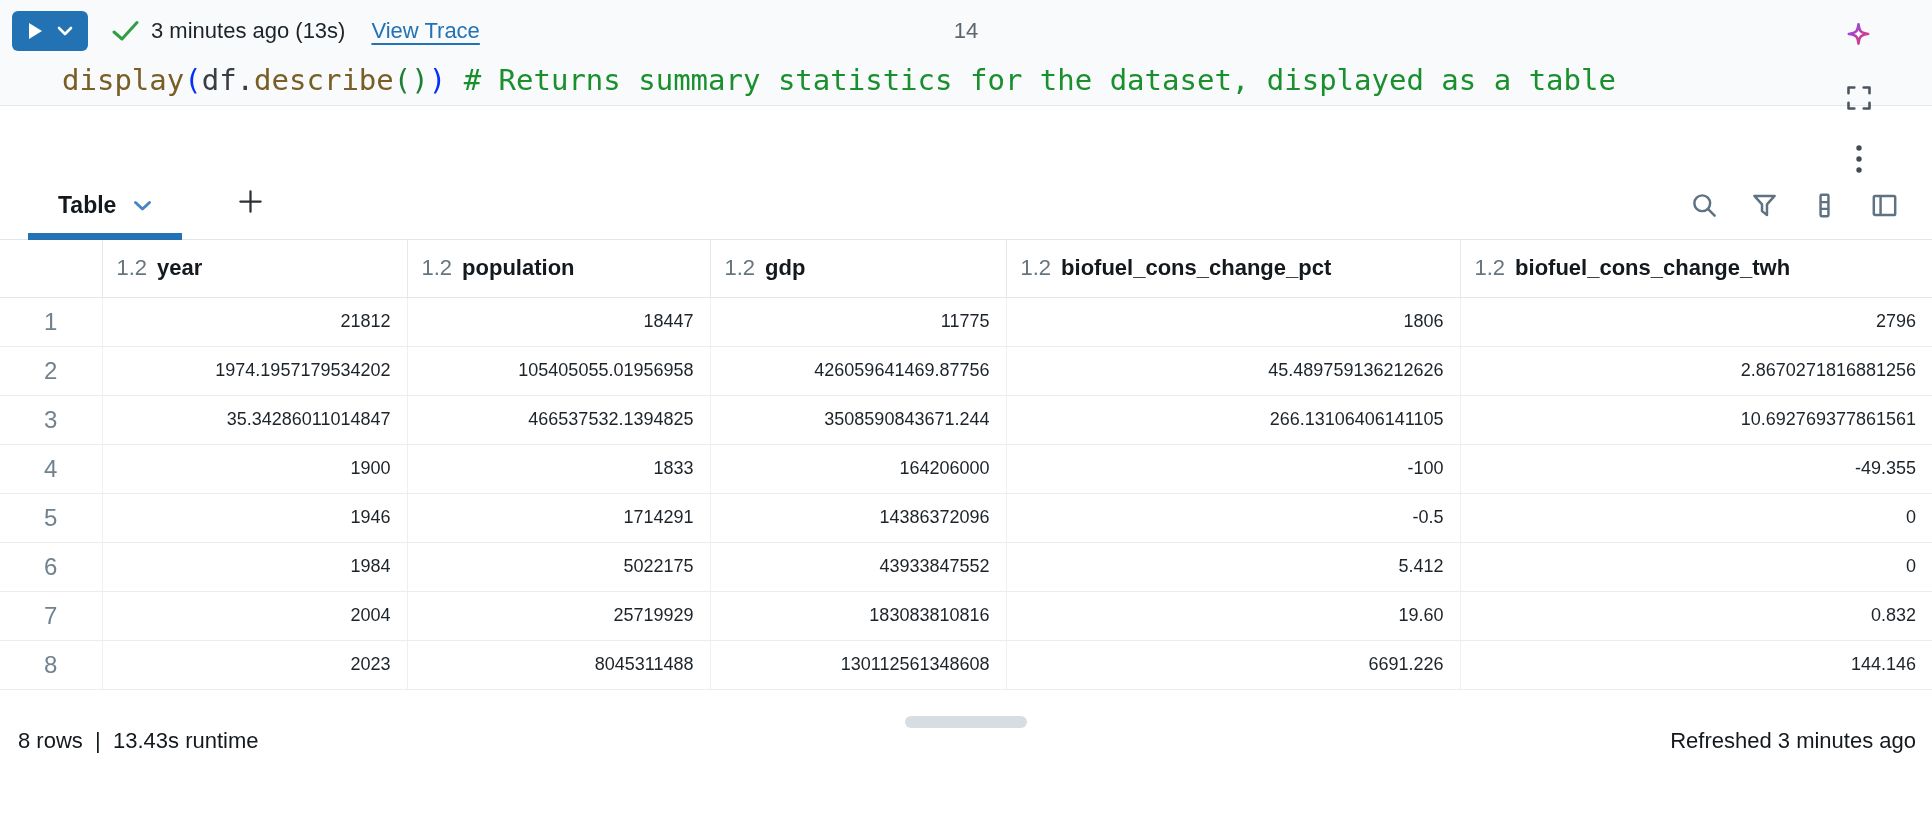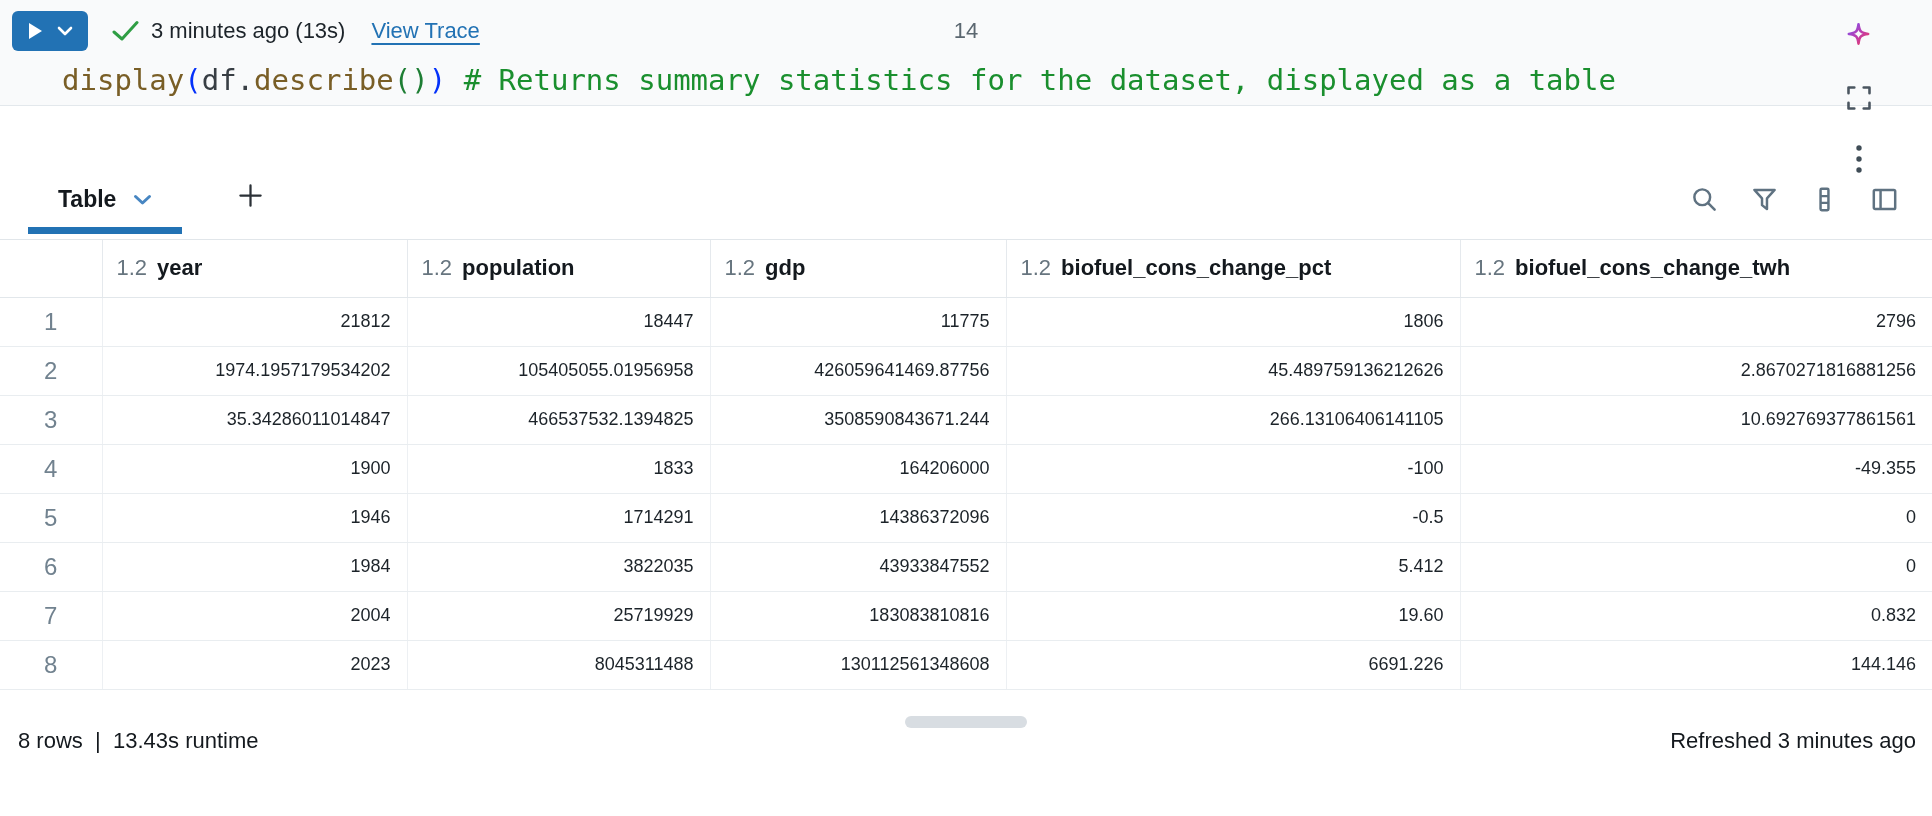--- a/index.html
+++ b/index.html
@@ -32,21 +32,21 @@
 
   
   .perf-row { height:42px; display:flex; align-items:center; padding:0 20px 4px 24px; }
   .perf-chevron { display:flex; align-items:center; }
   .perf-icon { margin-left:22px; display:flex; align-items:center; }
   .perf-label { margin-left:10px; font-size:22px; color:#2272b4; font-weight:500; cursor:pointer; }
   .optimize { margin-left:auto; font-size:22px; color:#2272b4; font-weight:500; cursor:pointer; }
 
   
   .results-toolbar { height:134px; background:#ffffff; display:flex; align-items:flex-end;
-                     padding:0 34px 6px 28px; border-bottom:1px solid #e1e6ea; }
+                     padding:0 34px 0 28px; border-bottom:1px solid #e1e6ea; }
   .tab { height:62px; display:flex; align-items:center; gap:17px; padding:0 30px;
          border-bottom:7px solid #2272b4; margin-bottom:-1px; cursor:pointer; }
   .tab-label { font-size:23px; font-weight:700; color:#14191e; }
   .add-view { margin-left:46px; margin-bottom:16px; width:44px; height:44px;
               display:flex; align-items:center; justify-content:center; background:none; border:none; cursor:pointer; }
   .results-icons { margin-left:auto; display:flex; align-items:center; gap:33px; margin-bottom:20px; }
 
   
   table { border-collapse:collapse; table-layout:fixed; width:1932px; background:#fff; }
   th { height:57px; border-bottom:1px solid #e2e7eb; border-right:1px solid #e5e9ed;
@@ -250,21 +250,21 @@
         <td class="rownum">5</td>
         <td>1946</td>
         <td>1714291</td>
         <td>14386372096</td>
         <td>-0.5</td>
         <td>0</td>
       </tr>
       <tr>
         <td class="rownum">6</td>
         <td>1984</td>
-        <td>3822035</td>
+        <td>5022175</td>
         <td>43933847552</td>
         <td>5.412</td>
         <td>0</td>
       </tr>
       <tr>
         <td class="rownum">7</td>
         <td>2004</td>
         <td>25719929</td>
         <td>183083810816</td>
         <td>19.60</td>

